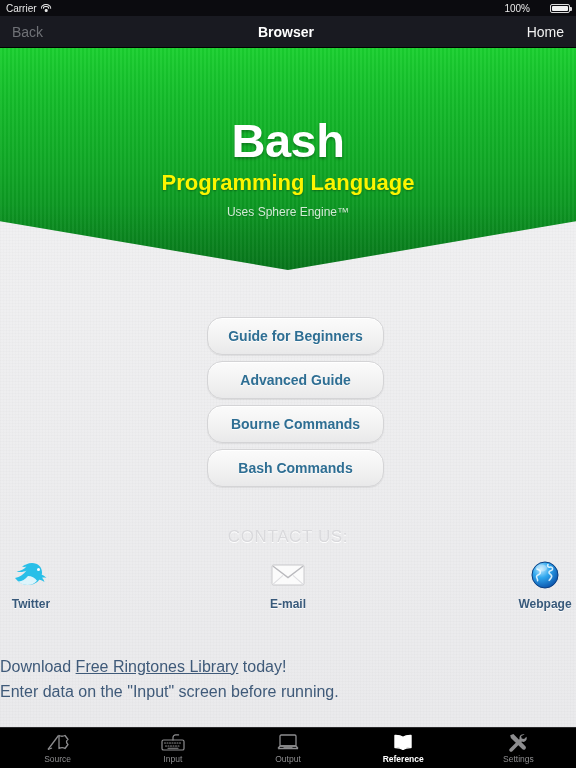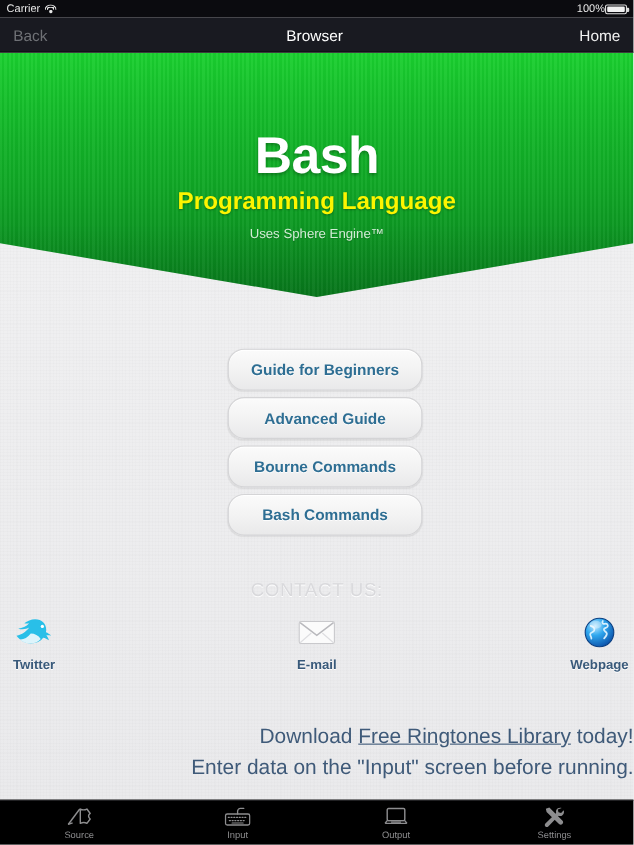--- a/index.html
+++ b/index.html
@@ -17,21 +17,21 @@
     height:16px; background:#0b0b0f; color:#e8e8e8;
     display:flex; align-items:center; position:relative;
     font-size:10px; padding:0 6px;
   }
   #status-left { display:flex; align-items:center; gap:4px; }
   #status-center {
     position:absolute; left:0; right:0; text-align:center;
     font-size:10px; font-weight:bold; color:#fff; pointer-events:none;
   }
   #status-right {
-    margin-left:auto; display:flex; align-items:center; gap:0;
+    margin-left:auto; display:flex; align-items:center; gap:20px;
     font-size:10px; position:relative; z-index:2;
   }
   .wifi-icon { display:inline-block; width:11px; height:9px; position:relative; }
   .wifi-icon i {
     position:absolute; left:50%; transform:translateX(-50%);
     border:1.2px solid #e8e8e8; border-bottom:none;
     border-radius:50% 50% 0 0 / 100% 100% 0 0;
   }
   .wifi-icon i:nth-child(1){ width:11px; height:5px; top:0; }
   .wifi-icon i:nth-child(2){ width:7px; height:3.5px; top:2px; }
@@ -50,21 +50,21 @@
   .battery span { display:block; height:100%; background:#f0f0f0; border-radius:1px; }
 
   
   #nav-bar {
     height:32px; background:#191a21;
     display:flex; align-items:center; position:relative;
     padding:0 12px; border-bottom:1px solid #000;
   }
   #nav-title {
     position:absolute; left:0; right:4px; text-align:center;
-    color:#fff; font-size:14px; font-weight:normal; pointer-events:none;
+    color:#fff; font-size:14px; font-weight:bold; pointer-events:none;
   }
   #nav-back { color:#6f7176; font-size:14px; z-index:2; }
   #nav-home { color:#f2f2f2; font-size:14px; margin-left:auto; z-index:2;padding-left:20px; }
 
   
   #hero-wrap { position:relative; height:222px; }
   #hero {
     position:absolute; inset:0;
     background:
       repeating-linear-gradient(90deg, rgba(255,255,255,.045) 0 2px, rgba(0,0,0,.03) 2px 4px),
@@ -131,22 +131,22 @@
   }
   .contact-item { width:62px; cursor:pointer; }
   .contact-glyph { height:34px; display:flex; align-items:center; justify-content:center; }
   .contact-label {
     margin-top:5px; font-size:12px; font-weight:bold; color:#38597a;
     text-shadow:0 1px 0 rgba(255,255,255,.9);
   }
 
   
   #footer-text {
-    margin-top:44px; text-align:right; color:#3f5a79;
-    font-size:19px; line-height:1.55;
+    margin-top:44px; text-align:left; color:#3f5a79;
+    font-size:16px; line-height:1.55;
   }
   #footer-link { text-decoration:underline; color:#3f5a79; cursor:pointer; }
 
   
   #tab-bar {
     position:absolute; left:0; right:0; bottom:0; height:41px;
     background:#000000; display:flex; align-items:center;
     border-top:1px solid #2a2a2c;
   }
   .tab-item {
@@ -289,20 +289,29 @@
     <div class="tab-glyph">
       <svg width="22" height="19" viewBox="0 0 22 19" fill="none" stroke="#8d8d8f" stroke-width="1.3">
         <rect x="3" y="2" width="16" height="11" rx="1.2"></rect>
         <path d="M1 15.5h20M1 15.5l2-2.5h16l2 2.5" stroke-linejoin="round"></path>
         <path d="M6.5 14.4h9" stroke-width="1"></path>
       </svg>
     </div>
     <div class="tab-label">Output</div>
   </div>
 
+  <div class="tab-item active">
+    <div class="tab-glyph">
+      <svg width="22" height="19" viewBox="0 0 22 19" fill="none" stroke="#ffffff" stroke-width="1.4">
+        <path d="M11 4.2C9.2 2.9 6.6 2.3 3 2.4v12.2c3.6-.1 6.2.5 8 1.8 1.8-1.3 4.4-1.9 8-1.8V2.4c-3.6-.1-6.2.5-8 1.8z" stroke-linejoin="round"></path>
+        <path d="M11 4.2v12.2" stroke-width="1.4"></path>
+      </svg>
+    </div>
+    <div class="tab-label">Reference</div>
+  </div>
 
   <div class="tab-item">
     <div class="tab-glyph">
       <svg width="22" height="19" viewBox="0 0 22 19" fill="#8d8d8f">
         <path d="M3.2 2.2 6.4 1l12 12.2c.8.9.7 2.2-.2 3-.9.8-2.2.7-3-.2L3.9 5.1z"></path>
         <path d="M17.6 1.5c-1.8-.7-4 .1-4.9 1.9-.4.9-.4 1.9-.1 2.7L2.8 15.7c-.7.7-.7 1.9 0 2.6.7.7 1.9.7 2.6 0l9.5-9.7c.9.4 2 .4 2.9-.1 1.8-1 2.4-3.1 1.6-4.8l-2.3 2.3-2.4-.6-.6-2.4z"></path>
       </svg>
     </div>
     <div class="tab-label">Settings</div>
   </div>

